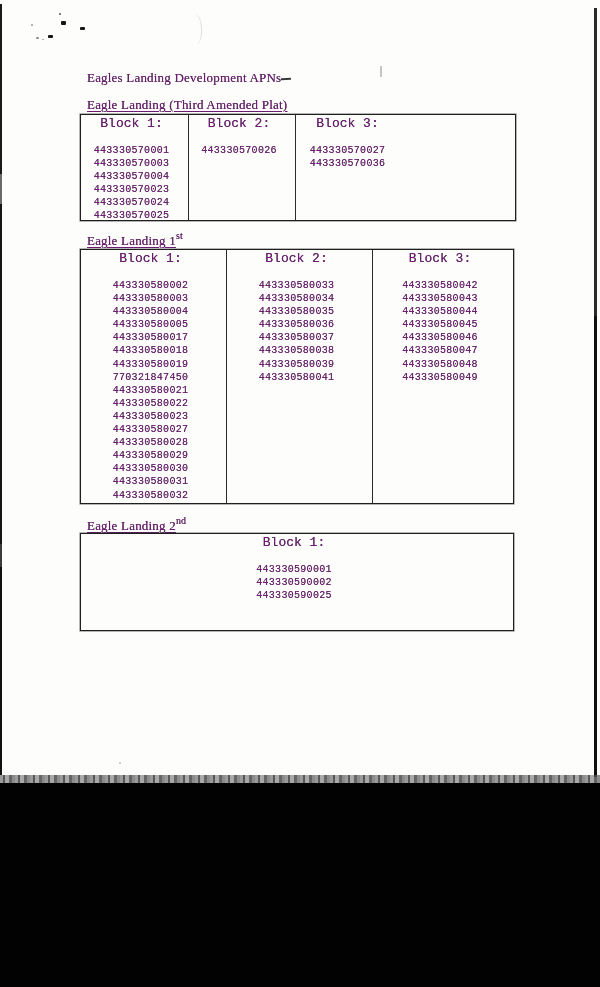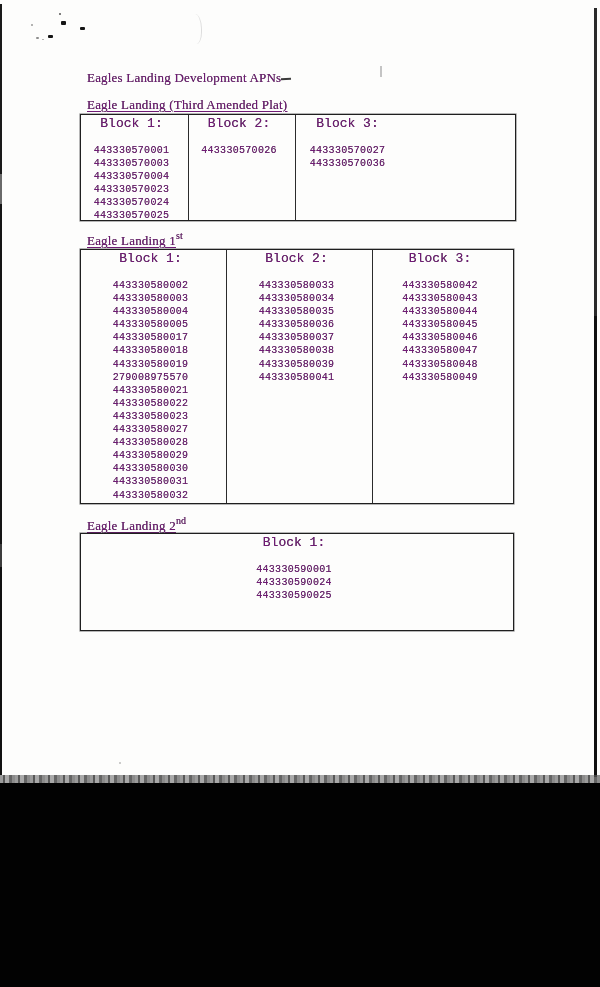--- a/index.html
+++ b/index.html
@@ -143,21 +143,21 @@
   <div class="apn-table t1">
       <div class="col">
         <div class="blk-header">Block 1:</div>
         <div class="apn">443330580002</div>
         <div class="apn">443330580003</div>
         <div class="apn">443330580004</div>
         <div class="apn">443330580005</div>
         <div class="apn">443330580017</div>
         <div class="apn">443330580018</div>
         <div class="apn">443330580019</div>
-        <div class="apn">279008975570</div>
+        <div class="apn">770321847450</div>
         <div class="apn">443330580021</div>
         <div class="apn">443330580022</div>
         <div class="apn">443330580023</div>
         <div class="apn">443330580027</div>
         <div class="apn">443330580028</div>
         <div class="apn">443330580029</div>
         <div class="apn">443330580030</div>
         <div class="apn">443330580031</div>
         <div class="apn">443330580032</div>
       </div>
@@ -185,21 +185,21 @@
       </div>
     </div>
 
   <div class="sec-label lbl2">
     <span class="lbl">Eagle Landing 2</span><sup>nd</sup>
   </div>
   <div class="apn-table t2">
       <div class="col">
         <div class="blk-header">Block 1:</div>
         <div class="apn">443330590001</div>
-        <div class="apn">443330590024</div>
+        <div class="apn">443330590002</div>
         <div class="apn">443330590025</div>
       </div>
     </div>
 
   <div class="edge-left"></div>
   <div class="edge-right"></div>
   <div class="grain-strip"></div>
   <div class="black-band"></div>
 
 </div>

